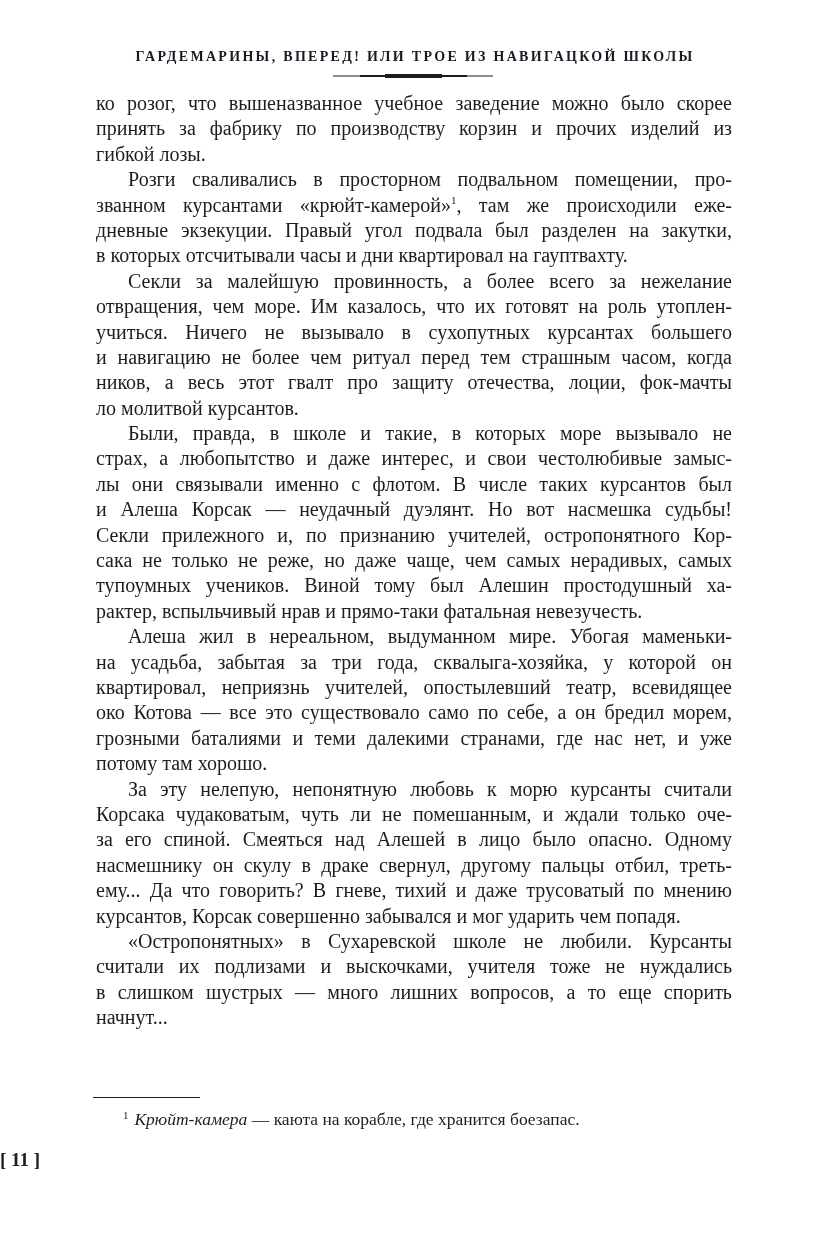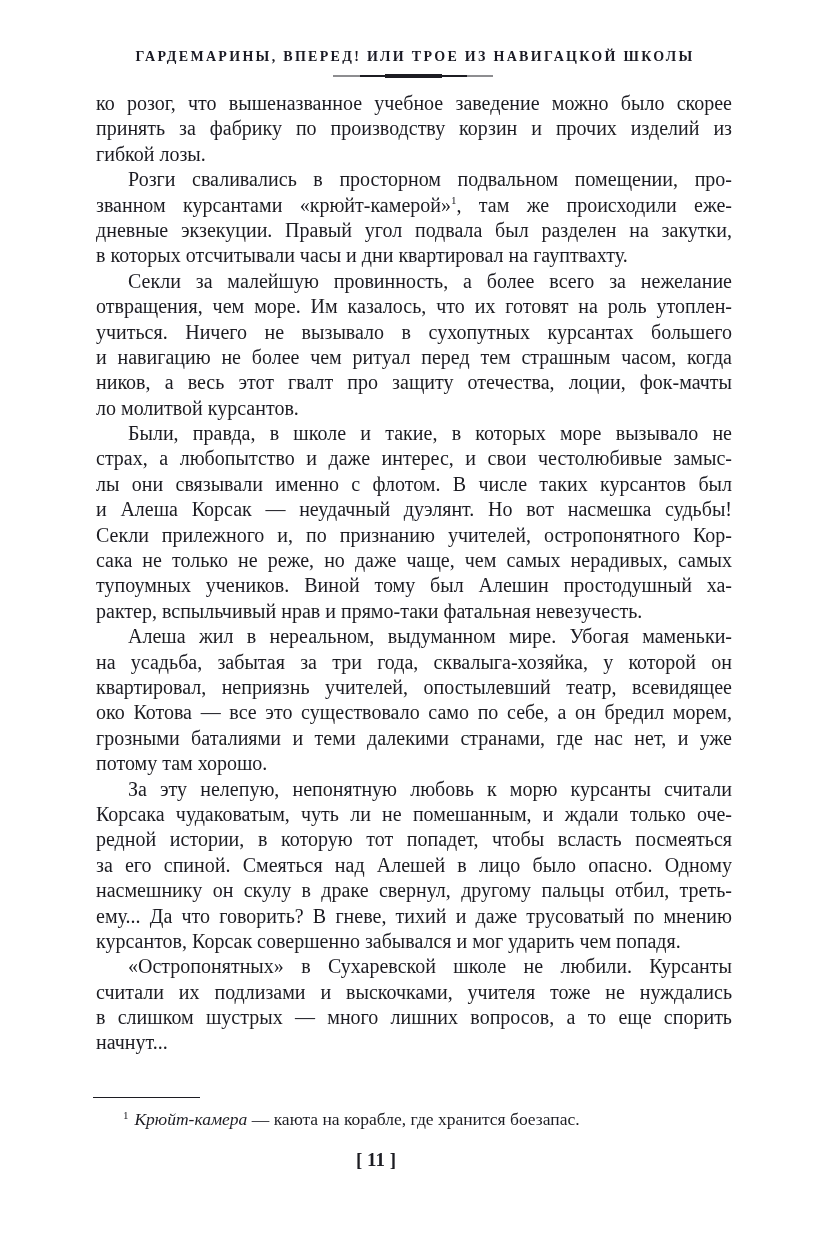--- a/index.html
+++ b/index.html
@@ -19,21 +19,21 @@
     text-align: justify; text-align-last: justify; overflow: visible;
   }
   .line.first { text-indent: 32px; }
   .line.last { text-align: right; text-align-last: left; }
   .line sup { font-size: 11px; line-height: 0; vertical-align: 8px; }
   .fn-rule { position: absolute; left: 93px; top: 1097px; width: 107px; border-top: 1px solid #1c1c22; }
   .footnote { position: absolute; left: 123px; top: 1104px; font-size: 17.5px; line-height: 22px; white-space: nowrap; }
   .footnote .fn-marker { font-size: 11px; vertical-align: 6px; margin-right: 6px; }
   .footnote .fn-term { font-style: italic; }
   .page-number {
-    position: absolute; left: 0; top: 1149px; width: 752px; text-align: center;
+    position: absolute; left: 0; top: 1149px; width: 752px; text-align: left;
     font-size: 19px; line-height: 22px; font-weight: bold;
   }
 </style>
 </head>
 <body>
 
 <div class="running-head">ГАРДЕМАРИНЫ, ВПЕРЕД! ИЛИ ТРОЕ ИЗ НАВИГАЦКОЙ ШКОЛЫ</div>
 
 <svg class="head-rule" viewBox="0 0 160 6" preserveAspectRatio="none">
   <rect x="0" y="2.5" width="160" height="1" fill="#1c1c22"></rect>
@@ -75,21 +75,20 @@
       <div class="line first">Алеша жил в нереальном, выдуманном мире. Убогая маменьки-</div>
       <div class="line">на усадьба, забытая за три года, сквалыга-хозяйка, у которой он</div>
       <div class="line">квартировал, неприязнь учителей, опостылевший театр, всевидящее</div>
       <div class="line">око Котова — все это существовало само по себе, а он бредил морем,</div>
       <div class="line">грозными баталиями и теми далекими странами, где нас нет, и уже</div>
       <div class="line last">потому там хорошо.</div>
     </div>
     <div>
       <div class="line first">За эту нелепую, непонятную любовь к морю курсанты считали</div>
       <div class="line">Корсака чудаковатым, чуть ли не помешанным, и ждали только оче-</div>
-      <div class="line">редной истории, в которую тот попадет, чтобы всласть посмеяться</div>
       <div class="line">за его спиной. Смеяться над Алешей в лицо было опасно. Одному</div>
       <div class="line">насмешнику он скулу в драке свернул, другому пальцы отбил, треть-</div>
       <div class="line">ему... Да что говорить? В гневе, тихий и даже трусоватый по мнению</div>
       <div class="line last">курсантов, Корсак совершенно забывался и мог ударить чем попадя.</div>
     </div>
     <div>
       <div class="line first">«Остропонятных» в Сухаревской школе не любили. Курсанты</div>
       <div class="line">считали их подлизами и выскочками, учителя тоже не нуждались</div>
       <div class="line">в слишком шустрых — много лишних вопросов, а то еще спорить</div>
       <div class="line last">начнут...</div>

